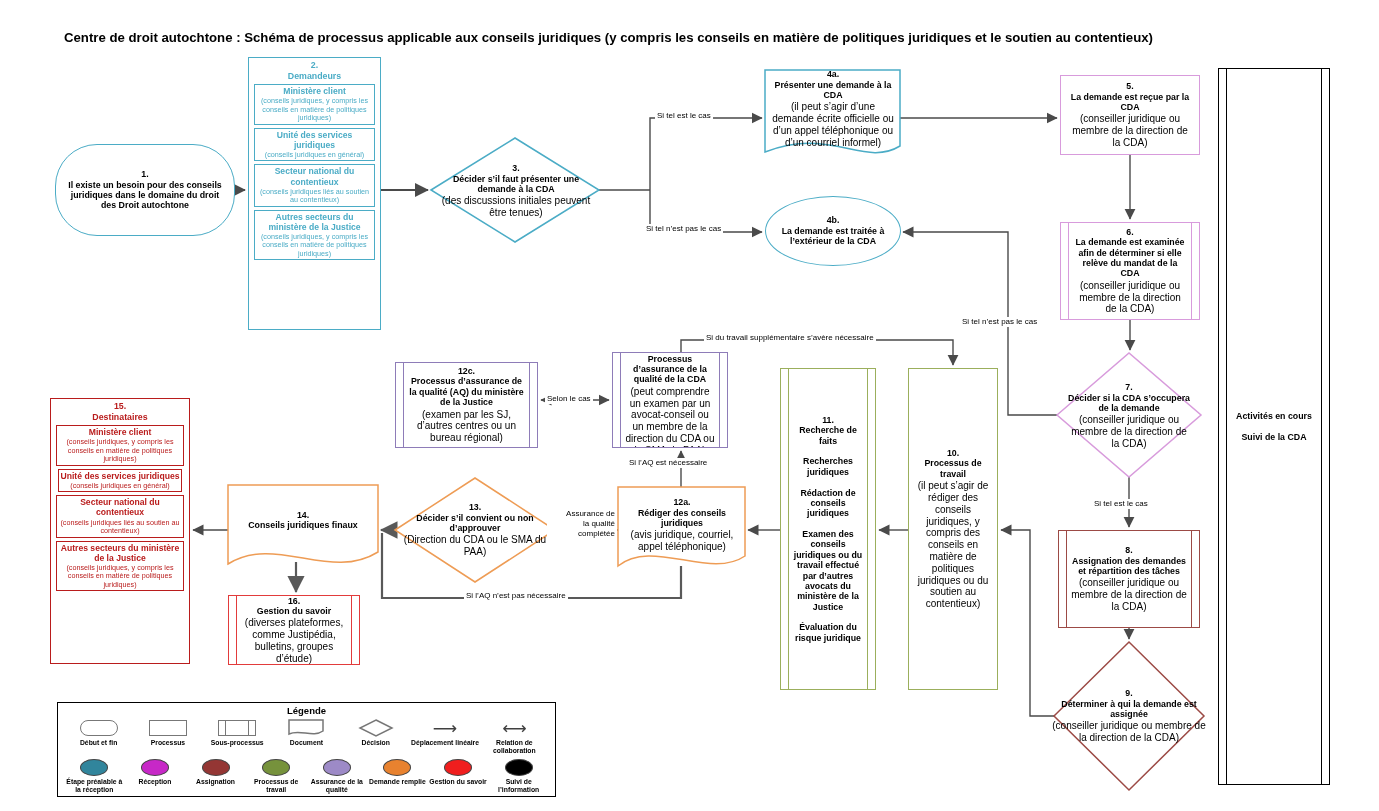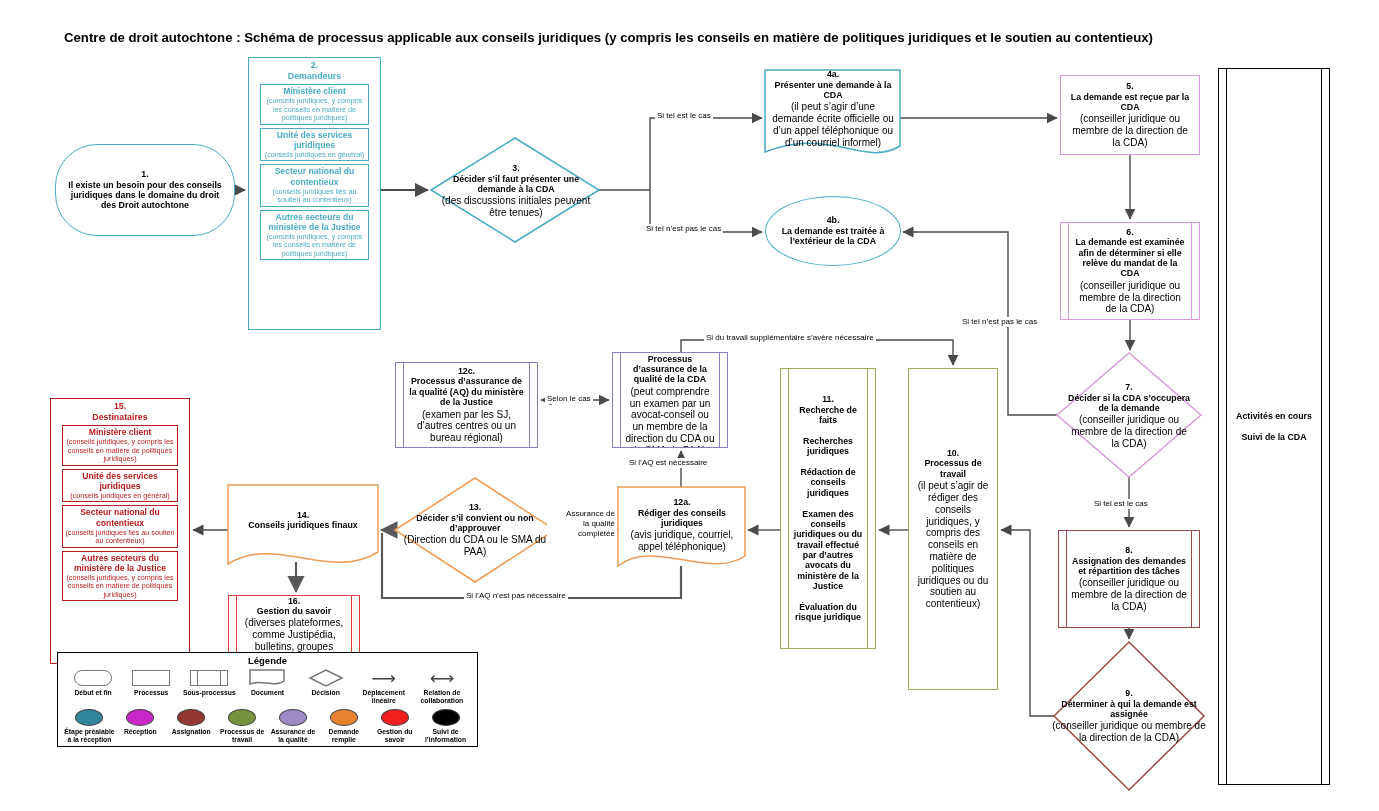--- a/index.html
+++ b/index.html
@@ -14,32 +14,32 @@
   .ellipse{border:1.5px solid currentColor;border-radius:50%;}
   .subproc{border:1.5px solid currentColor;}
   .bar{position:absolute;top:0;bottom:0;width:0;border-left:1.5px solid currentColor;}
   .bar.l{left:7px}.bar.r{right:7px}
   .ntext{color:#000;width:100%;padding:2px 6px;}
   .subproc>.ntext{padding:2px 12px;}
   .main{display:block;font-weight:700;font-size:8.8px;line-height:1.18;white-space:pre-line;}
   .note{display:block;font-weight:400;font-size:10px;line-height:1.18;margin-top:1px;white-space:pre-line;}
   .cont{flex-direction:column;justify-content:flex-start;}
   .cont .ntitle{font-weight:700;font-size:8.8px;line-height:1.2;white-space:pre-line;padding-top:2px;}
-  .item{border:1.2px solid currentColor;margin:3px 11px 0;padding:1px 2px;background:#fff;}
+  .item{border:1.2px solid currentColor;margin:3px 5px 0;padding:1px 2px;background:#fff;}
   .item .main{font-size:8.6px;}
   .item .note{font-size:7.2px;text-align:center;}
   .dtext{position:absolute;z-index:3;display:flex;flex-direction:column;align-items:center;
          justify-content:center;text-align:center;color:#000;}
   .elabel{position:absolute;z-index:3;font-size:8px;line-height:1.25;background:#fff;
           padding:0 2px;white-space:pre-line;text-align:right;}
   
   .teal{color:#4BACC6}.pink{color:#D89BDC}.brick{color:#9C4A45}.olive{color:#9BAF5C}
   .purple{color:#8E7CB8}.orange{color:#b91c1c}.red{color:#E23B3B}.blackc{color:#000}
   
-  #legend{position:absolute;left:57px;top:652px;width:421px;height:95px;border:1.5px solid #000;
+  #legend{position:absolute;left:57px;top:702px;width:499px;height:95px;border:1.5px solid #000;
           box-sizing:border-box;z-index:2;background:#fff;}
   #legend .lg-title{text-align:center;font-weight:700;font-size:9.5px;margin-top:2px;}
   .lg-row{display:flex;justify-content:space-between;align-items:flex-start;padding:2px 6px 0;}
   .lg-item{display:flex;flex-direction:column;align-items:center;flex:1;}
   .lg-glyph{height:20px;display:flex;align-items:center;justify-content:center;}
   .lg-label{font-size:6.8px;font-weight:700;text-align:center;line-height:1.2;margin-top:1px;}
   .g-stadium{width:36px;height:14px;border:1.5px solid #777;border-radius:8px;}
   .g-proc{width:36px;height:14px;border:1.5px solid #777;}
   .g-subp{width:36px;height:14px;border:1.5px solid #777;position:relative;}
   .g-subp i{position:absolute;top:0;bottom:0;width:0;border-left:1.5px solid #777;}
@@ -190,21 +190,21 @@
   </div>
 
   <div class="node rect olive" style="left:908px;top:368px;width:90px;height:322px">
     <div class="ntext">
       <span class="main">10.
 Processus de travail</span>
       <span class="note">(il peut s’agir de rédiger des conseils juridiques, y compris des conseils en matière de politiques juridiques ou du soutien au contentieux)</span>
     </div>
   </div>
 
-  <div class="node subproc olive" style="left:780px;top:368px;width:96px;height:281px">
+  <div class="node subproc olive" style="left:780px;top:368px;width:96px;height:322px">
     <i class="bar l"></i>
       <i class="bar r"></i>
     <div class="ntext">
         <span class="main">11.
 Recherche de faits
 
 Recherches juridiques
 
 Rédaction de conseils juridiques
 

